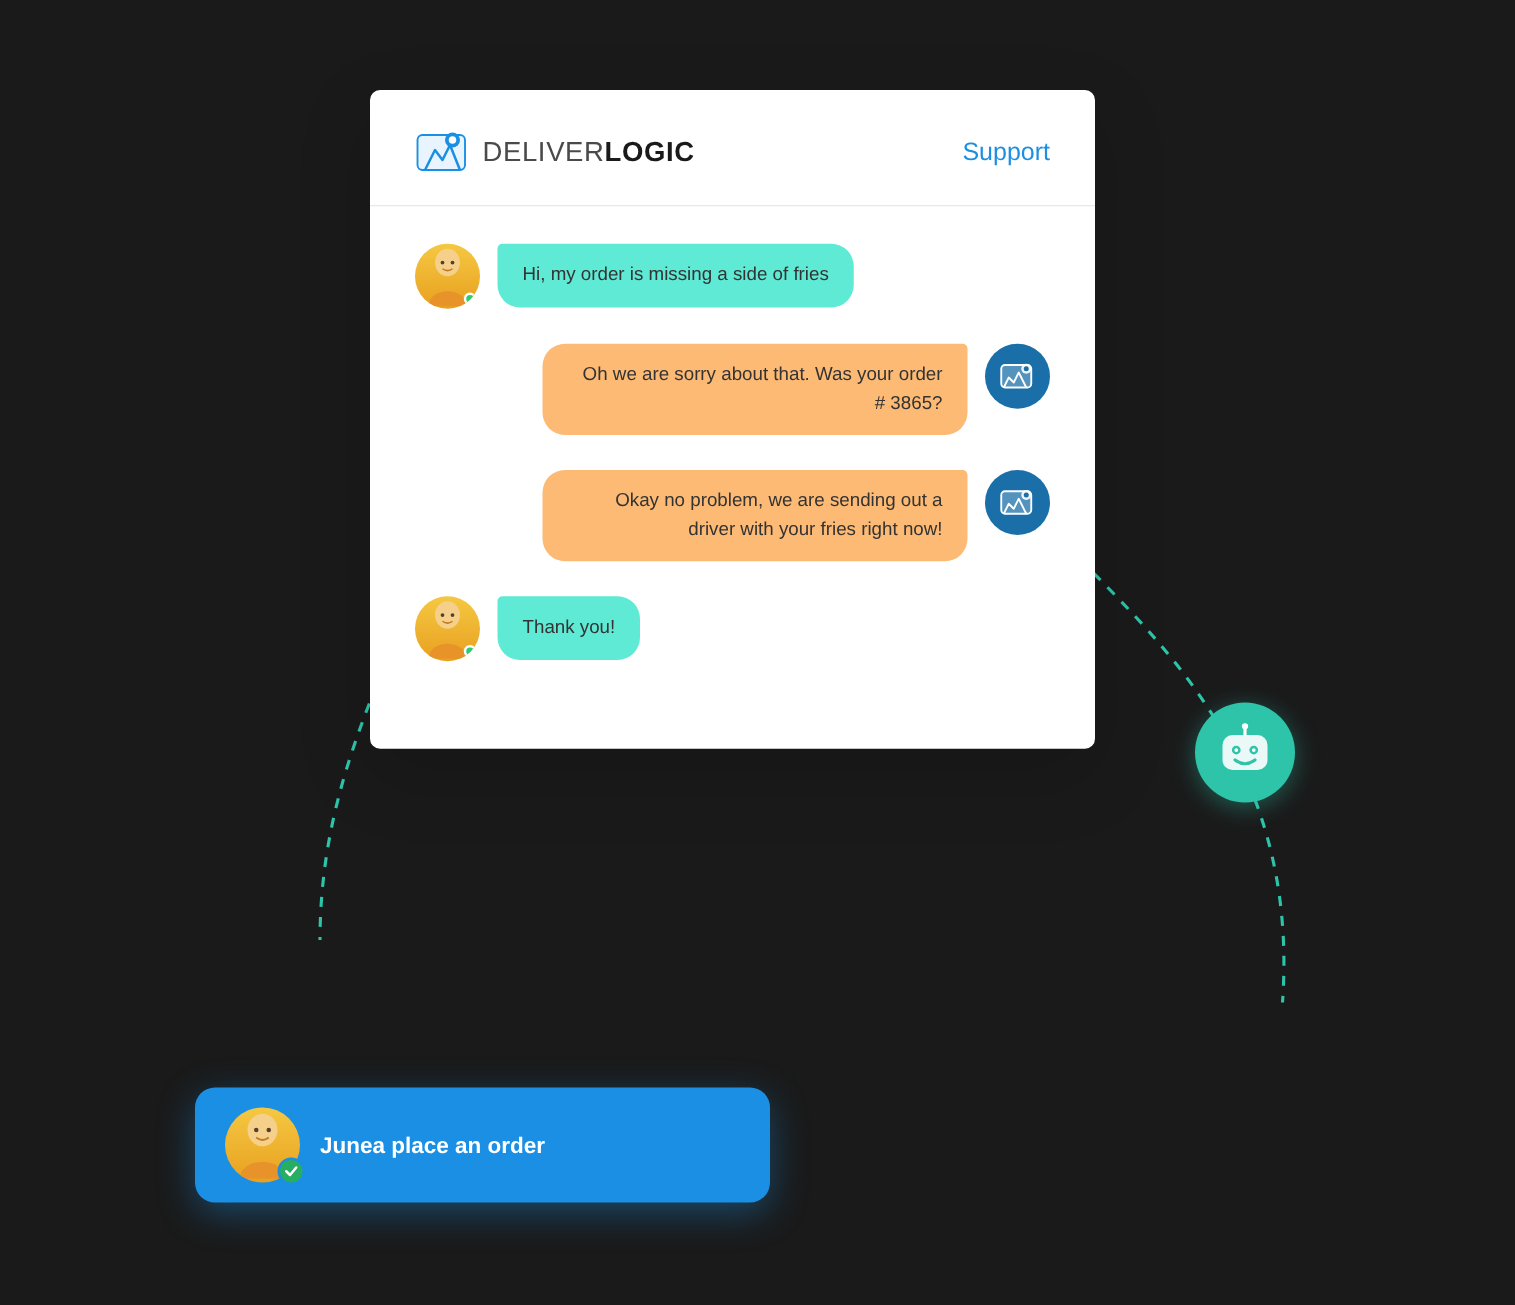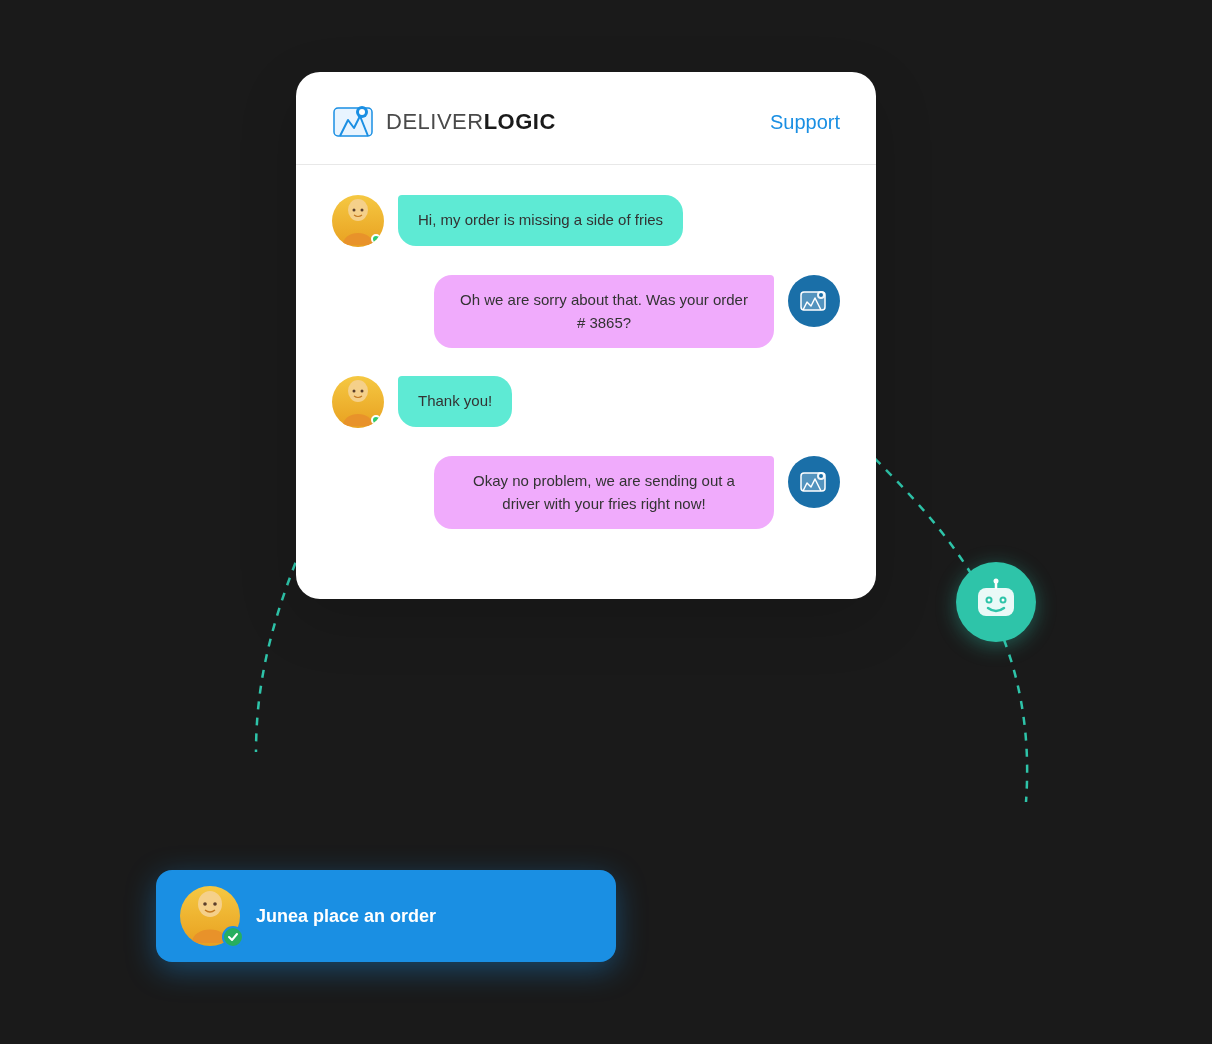--- a/index.html
+++ b/index.html
@@ -22,21 +22,21 @@
       height: 960px;
     }
 
     
     .chat-card {
       position: absolute;
       top: 30px;
       left: 140px;
       width: 580px;
       background: #ffffff;
-      border-radius: 24px;
+      border-radius: 8px;
       box-shadow: 0 20px 60px rgba(0,0,0,0.15);
       padding: 0 0 40px 0;
       z-index: 2;
     }
 
     
     .chat-header {
       display: flex;
       align-items: center;
       justify-content: space-between;
@@ -155,23 +155,23 @@
       line-height: 1.5;
       color: #333;
     }
 
     .bubble.user {
       background: #5eead4;
       border-top-left-radius: 4px;
     }
 
     .bubble.bot {
-      background: #f0abfc;
+      background: #fdba74;
       border-top-right-radius: 4px;
-      text-align: center;
+      text-align: right;
     }
 
     
     .dashed-line-left {
       position: absolute;
       top: 220px;
       left: 80px;
       width: 160px;
       height: 500px;
       z-index: 1;
@@ -324,47 +324,47 @@
             <rect x="2" y="6" width="24" height="18" rx="3" fill="rgba(255,255,255,0.25)" stroke="white" stroke-width="1.5"></rect>
             <path d="M 4 24 L 8 16 L 12 20 L 16 12 L 22 24" stroke="white" stroke-width="1.5" fill="none" stroke-linejoin="round"></path>
             <circle cx="22" cy="9" r="4" fill="white" fill-opacity="0.9"></circle>
             <circle cx="22" cy="9" r="2" fill="#1a6fa8"></circle>
           </svg>
         </div>
         <div class="bubble bot">Oh we are sorry about that. Was your order # 3865?</div>
       </div>
 
 
+      <div class="msg-row right">
+        <div class="bot-avatar">
+          <svg viewBox="0 0 30 30" fill="none" xmlns="http://www.w3.org/2000/svg">
+            <rect x="2" y="6" width="24" height="18" rx="3" fill="rgba(255,255,255,0.25)" stroke="white" stroke-width="1.5"></rect>
+            <path d="M 4 24 L 8 16 L 12 20 L 16 12 L 22 24" stroke="white" stroke-width="1.5" fill="none" stroke-linejoin="round"></path>
+            <circle cx="22" cy="9" r="4" fill="white" fill-opacity="0.9"></circle>
+            <circle cx="22" cy="9" r="2" fill="#1a6fa8"></circle>
+          </svg>
+        </div>
+        <div class="bubble bot">Okay no problem, we are sending out a driver with your fries right now!</div>
+      </div>
+
       <div class="msg-row">
         <div class="avatar human-avatar">
           <svg viewBox="0 0 38 48" fill="none" xmlns="http://www.w3.org/2000/svg">
             <ellipse cx="19" cy="13" rx="10" ry="11" fill="#f5d08a"></ellipse>
             <path d="M 4 48 C 4 32, 34 32, 34 48" fill="#e8922a"></path>
             <ellipse cx="19" cy="13" rx="9" ry="10" fill="#f5d08a"></ellipse>
             <circle cx="15" cy="13" r="1.5" fill="#5a3e2b"></circle>
             <circle cx="23" cy="13" r="1.5" fill="#5a3e2b"></circle>
             <path d="M 15 18 Q 19 21 23 18" stroke="#c47820" stroke-width="1.2" fill="none"></path>
           </svg>
           <div class="online-dot"></div>
         </div>
         <div class="bubble user">Thank you!</div>
       </div>
 
-      <div class="msg-row right">
-        <div class="bot-avatar">
-          <svg viewBox="0 0 30 30" fill="none" xmlns="http://www.w3.org/2000/svg">
-            <rect x="2" y="6" width="24" height="18" rx="3" fill="rgba(255,255,255,0.25)" stroke="white" stroke-width="1.5"></rect>
-            <path d="M 4 24 L 8 16 L 12 20 L 16 12 L 22 24" stroke="white" stroke-width="1.5" fill="none" stroke-linejoin="round"></path>
-            <circle cx="22" cy="9" r="4" fill="white" fill-opacity="0.9"></circle>
-            <circle cx="22" cy="9" r="2" fill="#1a6fa8"></circle>
-          </svg>
-        </div>
-        <div class="bubble bot">Okay no problem, we are sending out a driver with your fries right now!</div>
-      </div>
-
     </div>
   </div>
 
   <div class="notification-card">
     <div class="notif-avatar-wrap">
       <div class="notif-avatar">
         <svg viewBox="0 0 42 54" fill="none" xmlns="http://www.w3.org/2000/svg">
           <ellipse cx="21" cy="15" rx="12" ry="13" fill="#f5d08a"></ellipse>
           <path d="M 3 54 C 3 36, 39 36, 39 54" fill="#e8922a"></path>
           <ellipse cx="21" cy="15" rx="11" ry="12" fill="#f5d08a"></ellipse>

